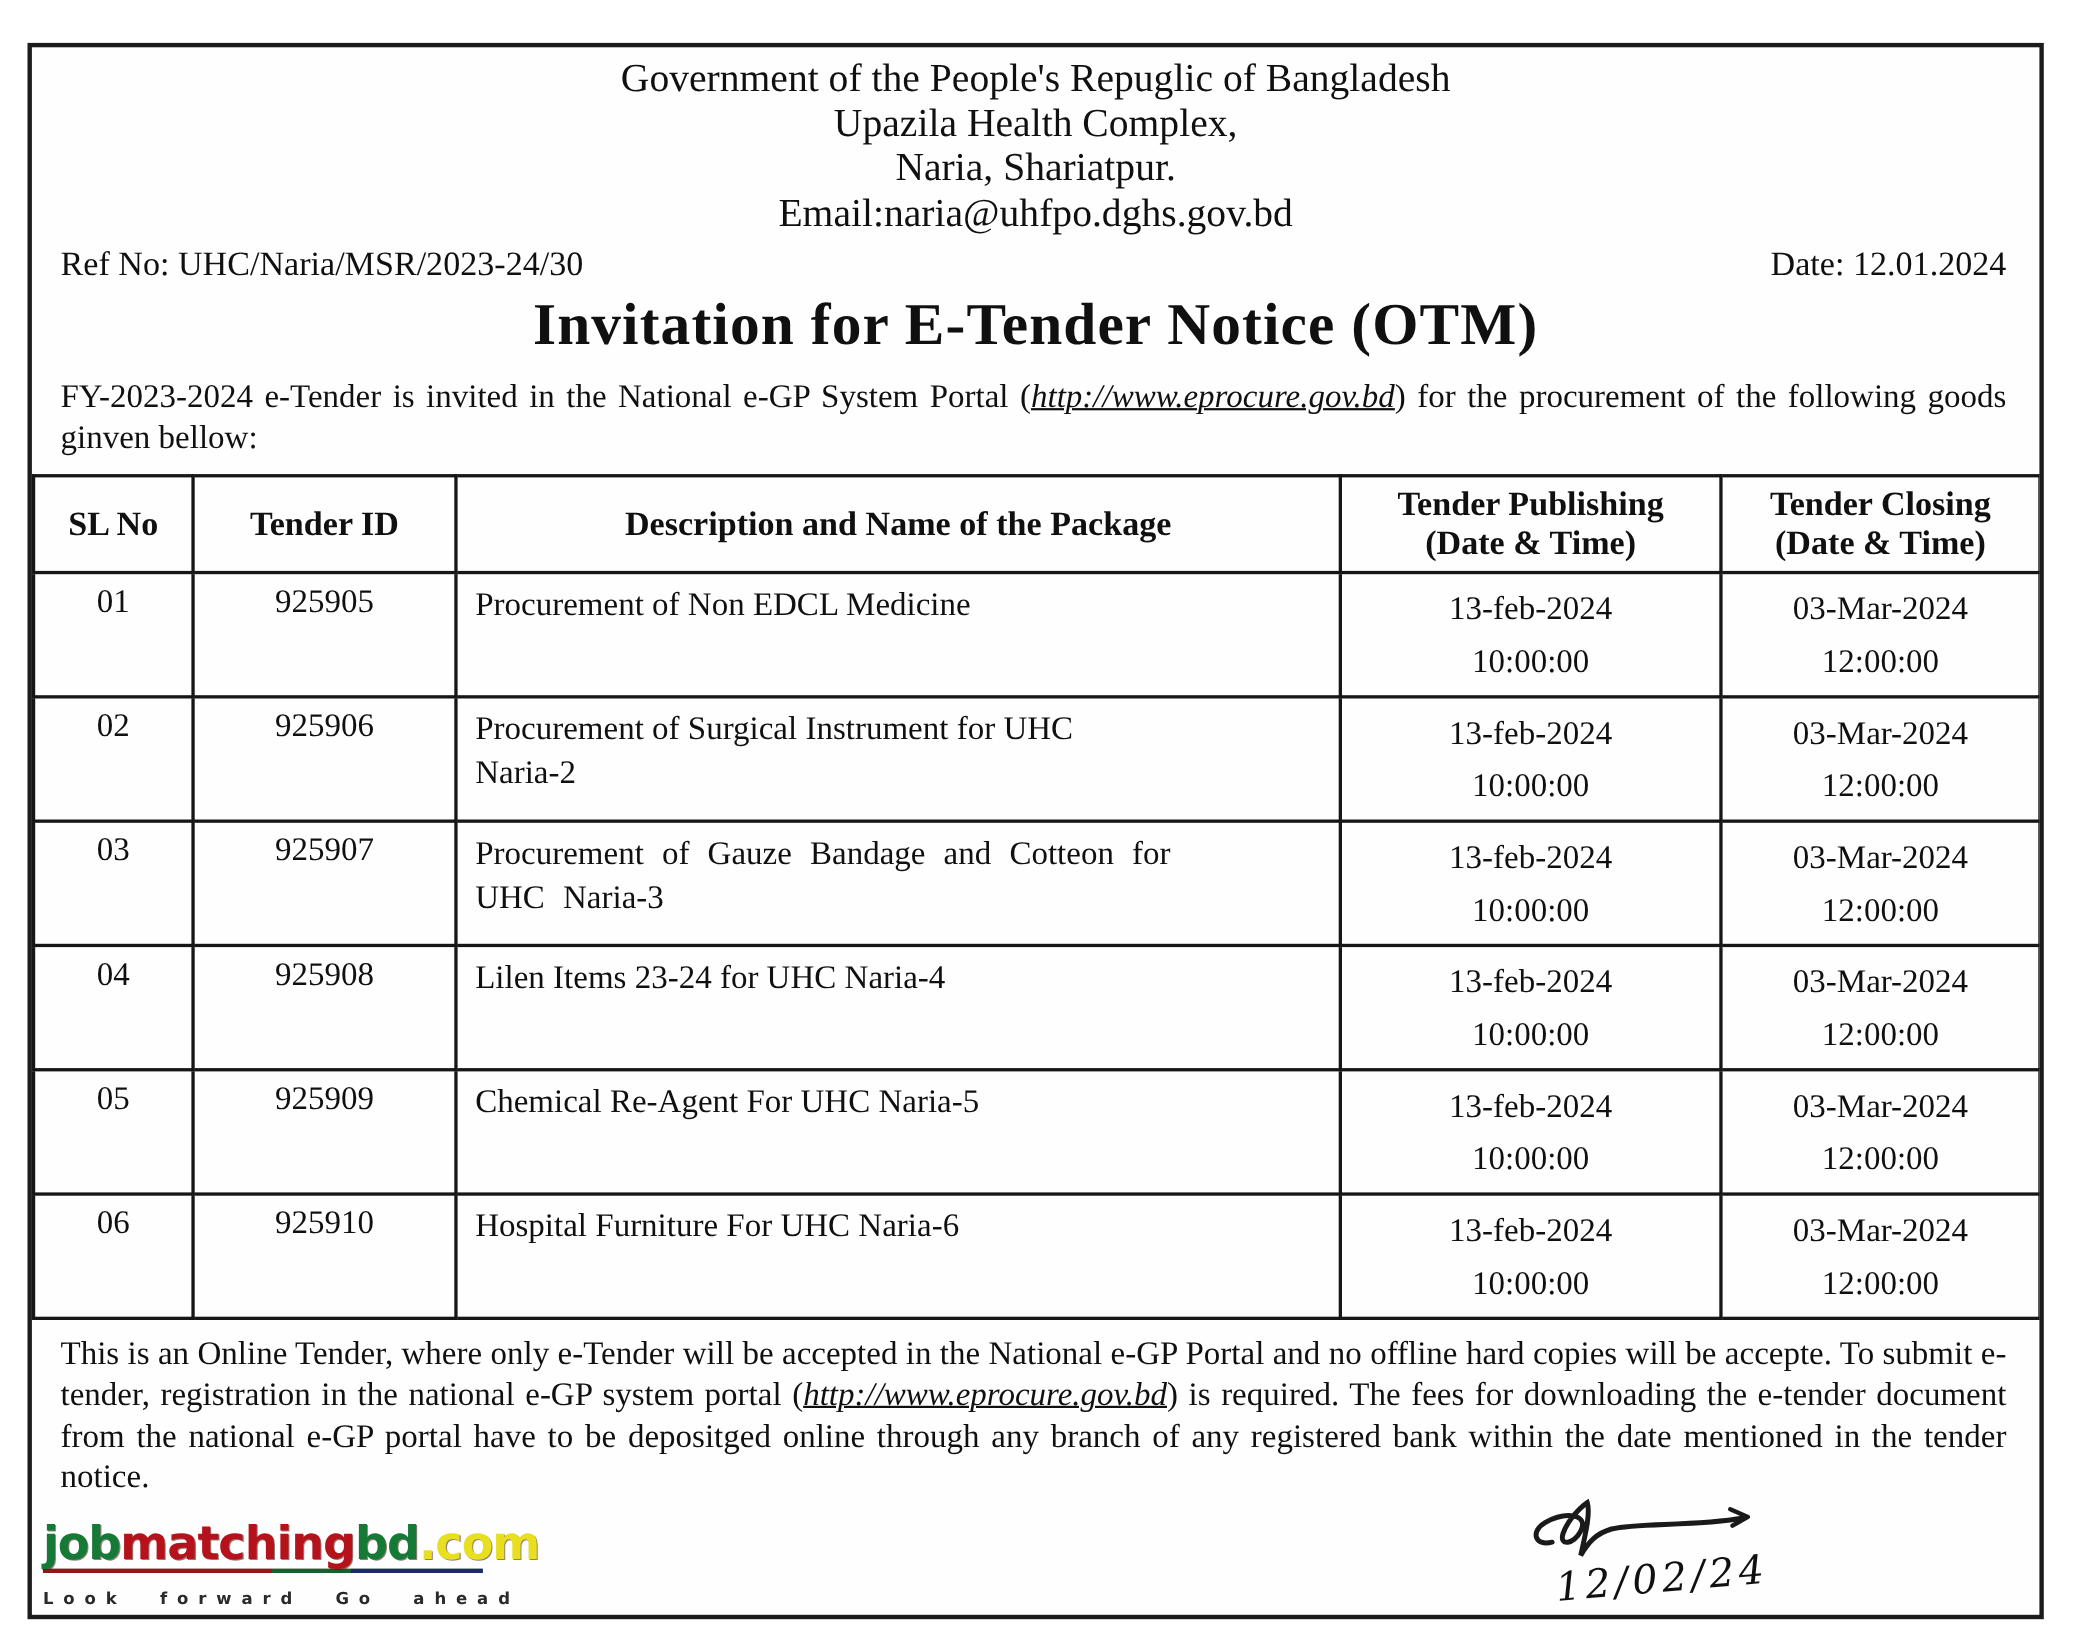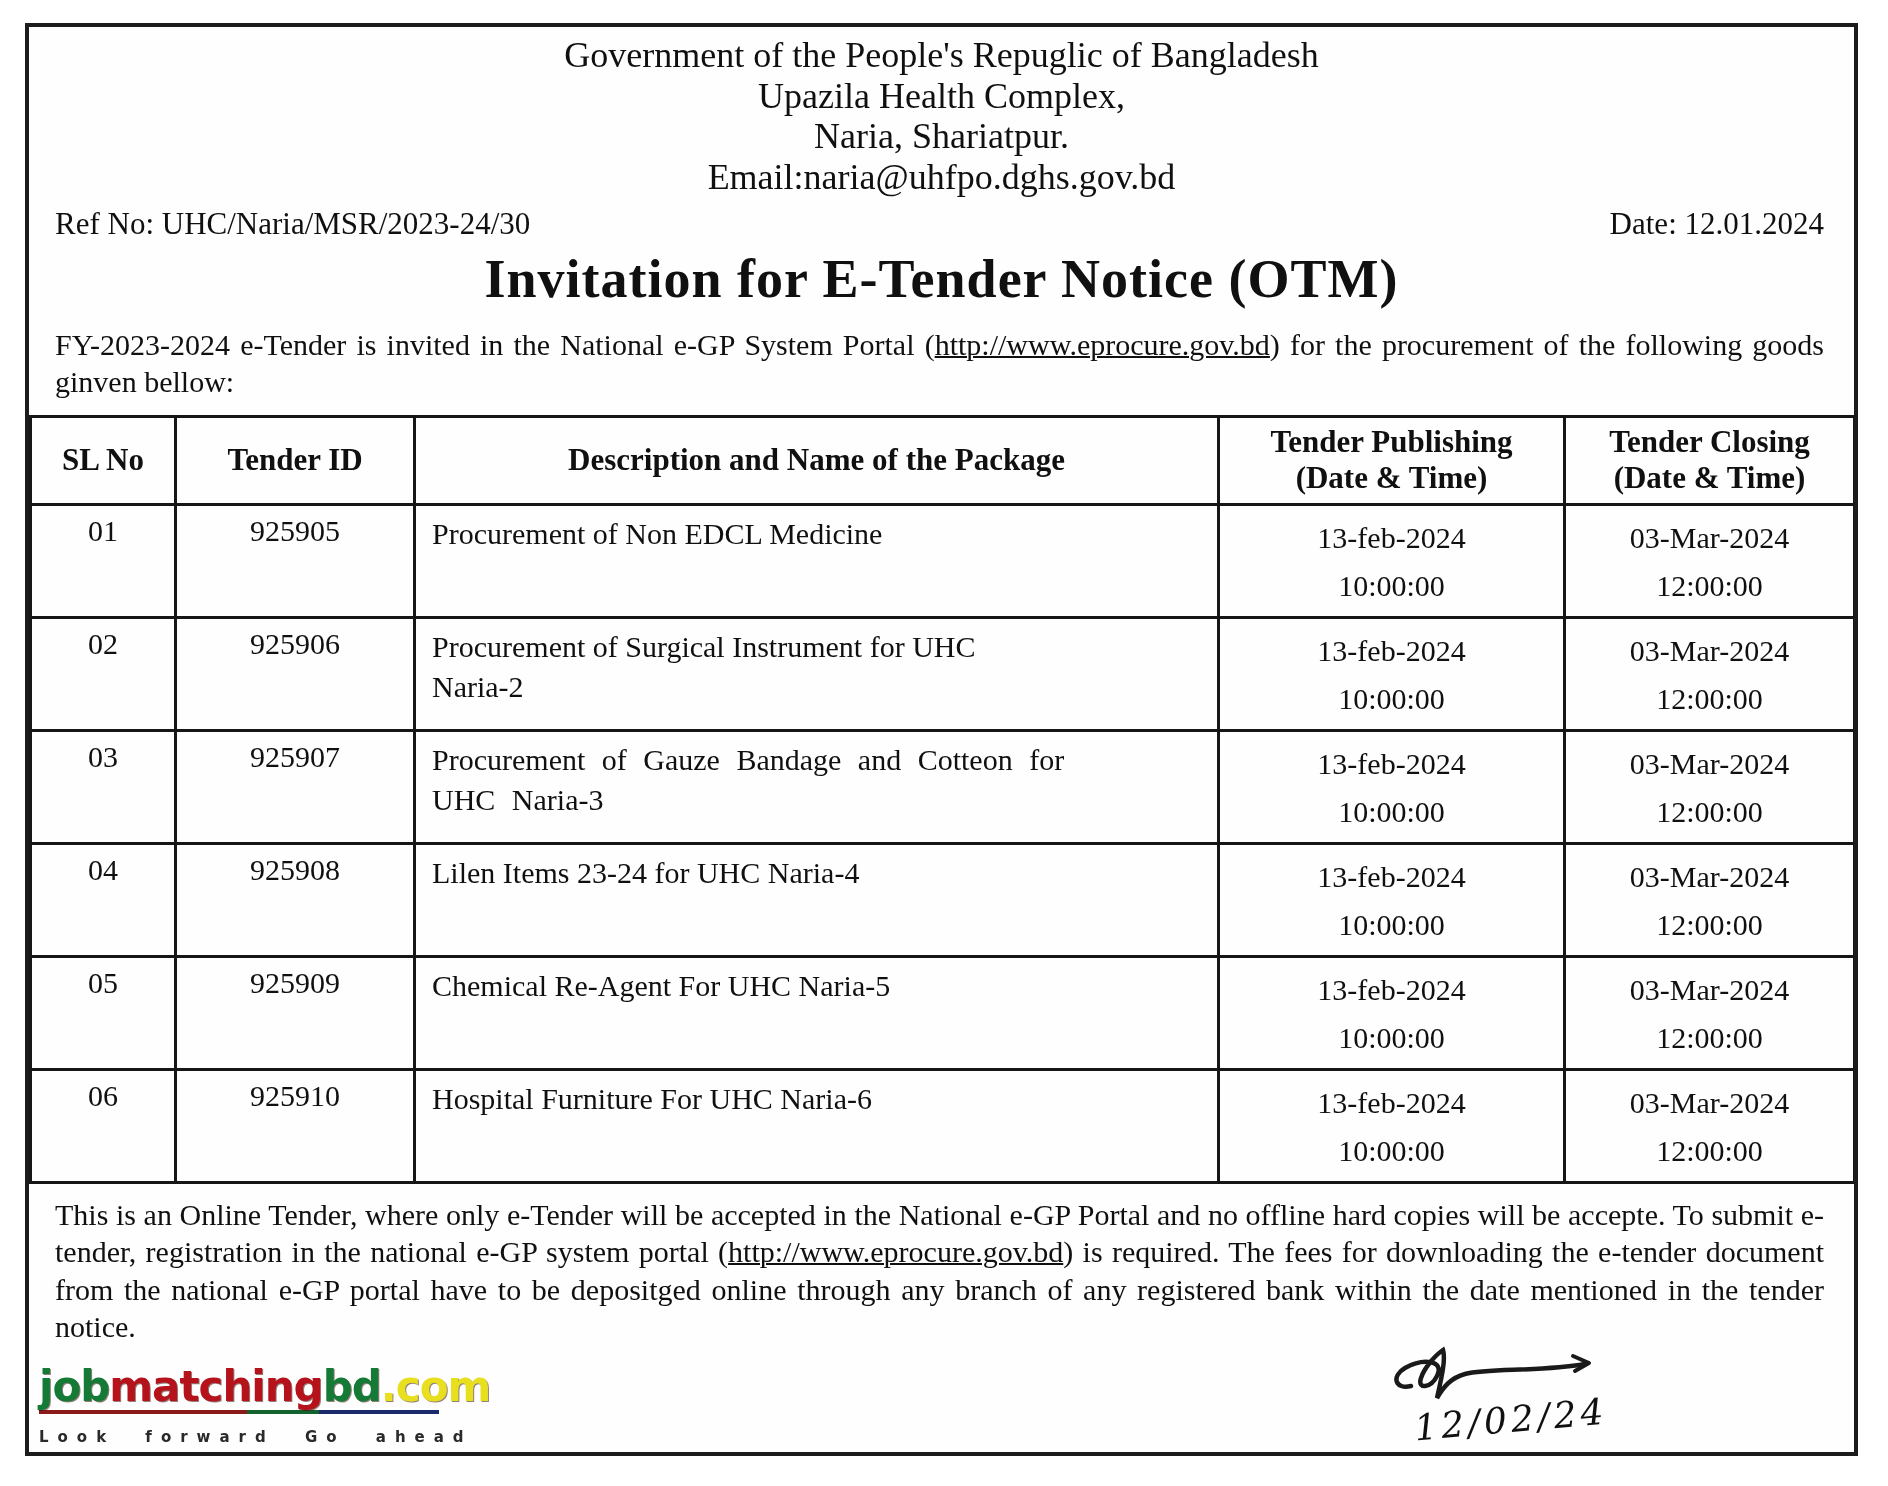--- a/index.html
+++ b/index.html
@@ -1,32 +1,32 @@
 <!DOCTYPE html>
 <html><head>
 <meta charset="utf-8">
 <style>
   * { margin:0; padding:0; box-sizing:border-box; }
   html,body { width:1888px; height:1486px; background:#ffffff; }
   body { font-family:"Liberation Serif", serif; color:#101010; position:relative; }
 
   .frame {
-    position:absolute; left:25px; top:23px; width:1833px; height:1433px;
+    position:absolute; left:25px; top:39px; width:1833px; height:1433px;
     border:4px solid #1c1c1c; background:#fefefe; overflow:hidden;
   }
 
   .doc-header { text-align:center; margin-top:8px; font-size:36px; line-height:1.13; }
   .doc-header div { white-space:nowrap; }
 
   .ref-row { display:flex; justify-content:space-between; padding:0 30px 0 26px; font-size:31px; margin-top:8px; }
 
   .main-title { text-align:center; font-weight:bold; font-size:54px; margin-top:6px; letter-spacing:1px; }
 
   .para { font-size:30px; text-align:justify; margin:16px 30px 0 26px; line-height:1.25; }
-  .para a, .link { color:#101010; text-decoration:underline; text-decoration-thickness:2px; cursor:pointer; }
+  .para a, .link { color:#101010; text-decoration:underline; text-decoration-thickness:2px; cursor:pointer;font-style:italic; }
 
   table.tender { border-collapse:collapse; margin:14px auto 0 auto; width:1824px; table-layout:fixed; }
   table.tender th, table.tender td { border:3px solid #161616; }
   table.tender th {
     font-size:31px; font-weight:bold; text-align:center; vertical-align:middle;
     white-space:pre-line; line-height:1.18; height:88px; padding:4px 2px;
   }
   table.tender td { font-size:30px; vertical-align:top; padding:8px 4px 6px 4px; height:86px; }
   .cell-sl, .cell-id { text-align:center; }
   .cell-desc { text-align:left; padding-left:16px !important; padding-right:12px !important; white-space:pre-line; line-height:1.33; }

